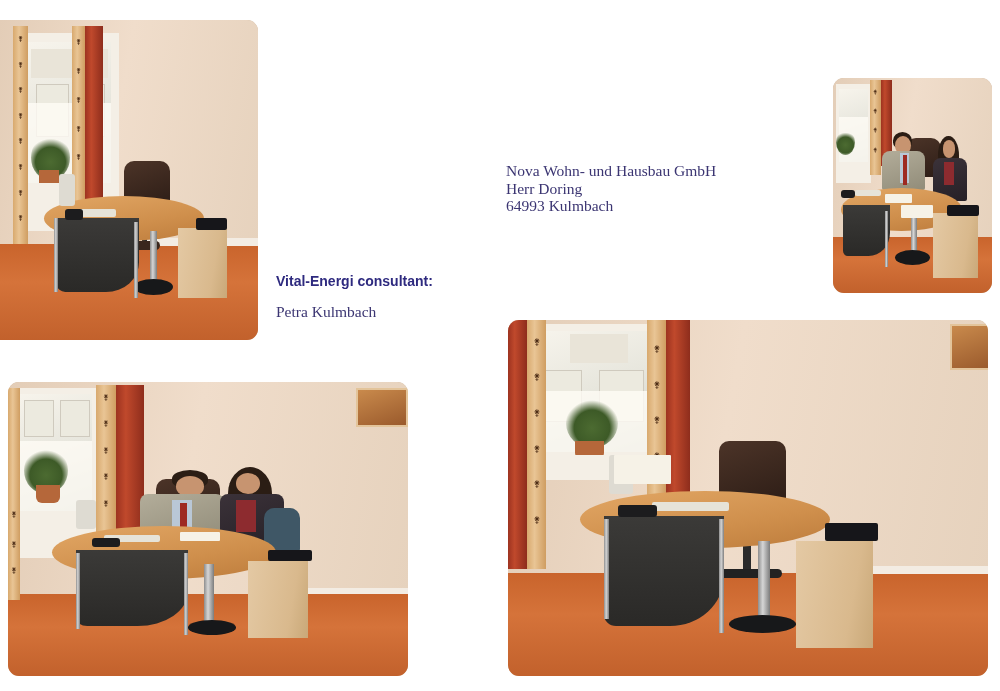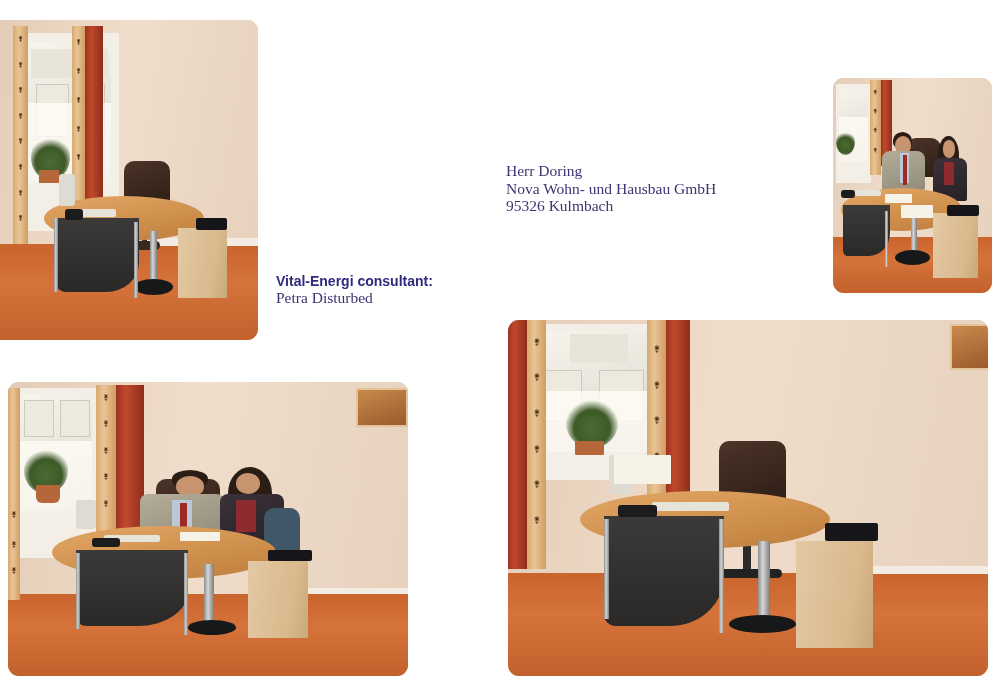--- a/index.html
+++ b/index.html
@@ -51,20 +51,21 @@
   .consultant-block {
     position: absolute;
     left: 276px; top: 273px;
   }
   .consultant-heading {
     font-family: "Liberation Sans", sans-serif;
     font-weight: bold;
     font-size: 14px;
     line-height: 16px;
     color: #2e2a7f;
+    margin-bottom: 14px;
   }
   .consultant-line {
     font-family: "Liberation Serif", serif;
     font-size: 15.5px;
     line-height: 18px;
     color: #3b3572;
     white-space: nowrap;
   }
   .completion {
     position: absolute;
@@ -127,28 +128,28 @@
   .roof       { position: absolute; background: #e9e4d8; }
 </style>
 </head>
 <body>
 
 <div class="page">
 
 
 
   <div class="client-block">
+    <div class="client-line">Nova Wohn- und Hausbau GmbH</div>
     <div class="client-line">Herr Doring</div>
-    <div class="client-line">Nova Wohn- und Hausbau GmbH</div>
-    <div class="client-line">95326 Kulmbach</div>
+    <div class="client-line">64993 Kulmbach</div>
   </div>
 
   <div class="consultant-block">
     <div class="consultant-heading">Vital-Energi consultant:</div>
-    <div class="consultant-line">Petra Disturbed</div>
+    <div class="consultant-line">Petra Kulmbach</div>
   </div>
 
 
   <div class="photo" style="left:0px; top:20px; width:258px; height:320px; border-radius:0 11px 11px 0;">
     <div class="scene">
       <div class="wall-shade" style="left:0;top:0;width:100%;height:74%;"></div>
       <div class="floor" style="left:0;top:70%;width:100%;height:30%;"></div>
       <div class="skirting" style="left:30%;top:68%;width:70%;height:2.5%;"></div>
 
       <div class="window-frame" style="left:8%;top:4%;width:38%;height:62%;"></div>

